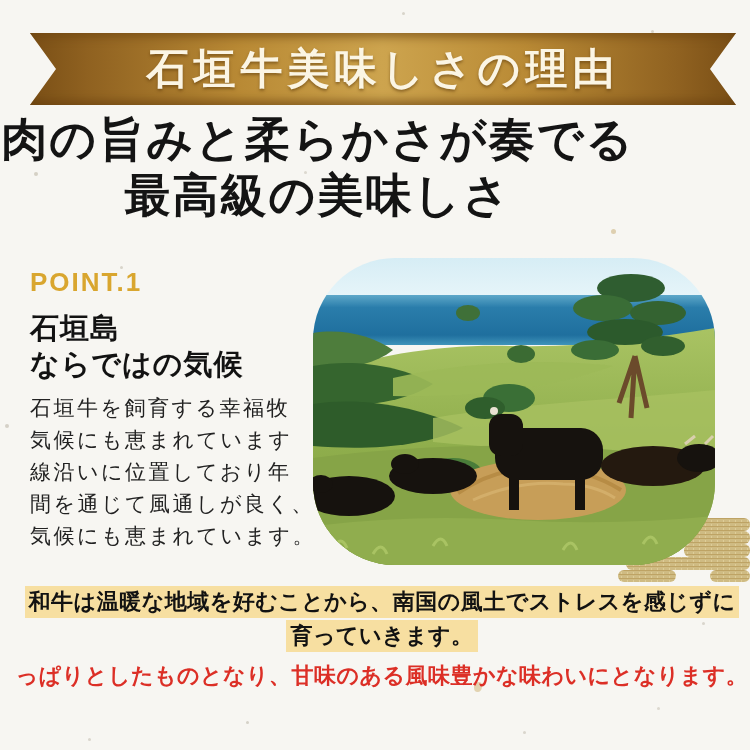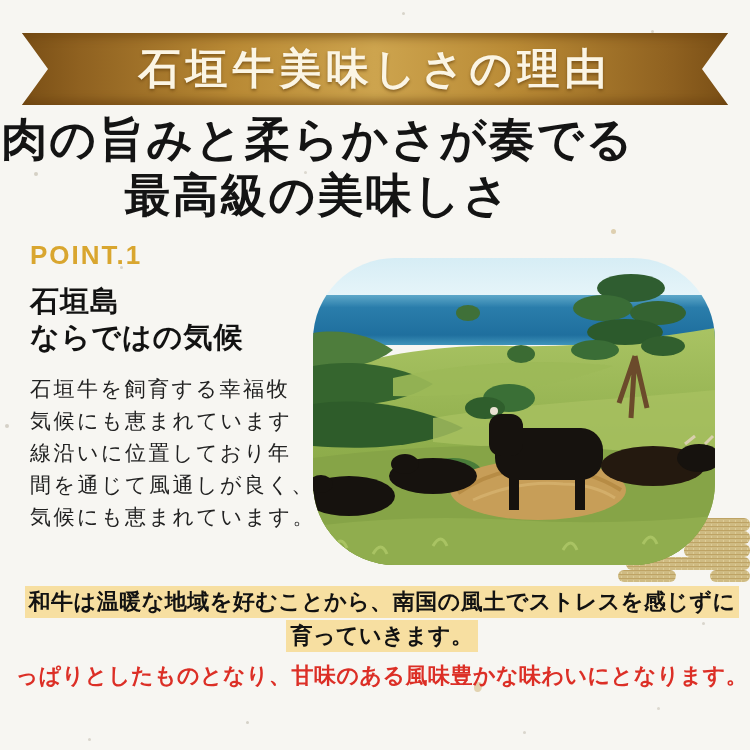--- a/index.html
+++ b/index.html
@@ -7,21 +7,21 @@
     width:750px;height:750px;position:relative;overflow:hidden;
     background:#f7f6f2;
     font-family:"Liberation Sans","DejaVu Sans",sans-serif;
   }
   
   .speckles{position:absolute;inset:0;pointer-events:none;z-index:0;}
   .speckles i{position:absolute;border-radius:50%;display:block;}
 
   
   .ribbon{
-    position:absolute;left:22px;top:33px;width:706px;height:72px;z-index:2;
+    position:absolute;left:30px;top:33px;width:706px;height:72px;z-index:2;
     clip-path:polygon(0 0,100% 0,calc(100% - 26px) 50%,100% 100%,0 100%,26px 50%);
     background:linear-gradient(90deg,#7a4f16 0%,#8f6120 8%,#b98a35 30%,#cda44e 50%,#b98a35 70%,#8f6120 92%,#7a4f16 100%);
     box-shadow:inset 0 5px 8px rgba(110,70,18,.55), inset 0 -5px 8px rgba(100,62,14,.55);
     display:flex;align-items:center;justify-content:center;
   }
   .ribbon-title{
     font-family:"Liberation Serif","DejaVu Serif",serif;
     font-size:42px;font-weight:700;letter-spacing:5px;
     color:#fbf5e4;text-shadow:0 2px 3px rgba(90,55,10,.55);
     white-space:nowrap;
@@ -29,28 +29,28 @@
 
   
   .headline{
     position:absolute;left:0;top:112px;width:636px;text-align:center;z-index:2;
     font-family:"Liberation Serif","DejaVu Serif",serif;
     color:#141414;font-weight:700;
   }
   .headline .hl-line{font-size:46px;line-height:56px;letter-spacing:2px;white-space:nowrap;}
 
   
-  .left-col{position:absolute;left:30px;top:240px;width:285px;z-index:2;}
+  .left-col{position:absolute;left:30px;top:267px;width:285px;z-index:2;}
   .point-label{
     font-size:26px;font-weight:600;letter-spacing:2px;
     color:#d9a62f;
   }
   .subhead{margin-top:12px;color:#121212;font-weight:700;}
   .subhead .sh-line{font-size:29px;line-height:36px;letter-spacing:1px;white-space:nowrap;}
-  .body-text{margin-top:18px;color:#222;}
+  .body-text{margin-top:10px;color:#222;}
   .body-text .b-line{
     font-size:21px;line-height:32px;letter-spacing:2.5px;white-space:nowrap;
   }
 
   
   .photo-wrap{
     position:absolute;left:313px;top:258px;width:402px;height:307px;z-index:1;
     border-radius:82px;overflow:hidden;
   }
   .photo-wrap svg{display:block;width:402px;height:307px;}

